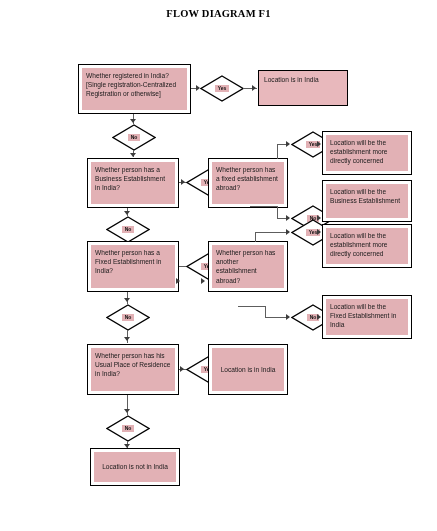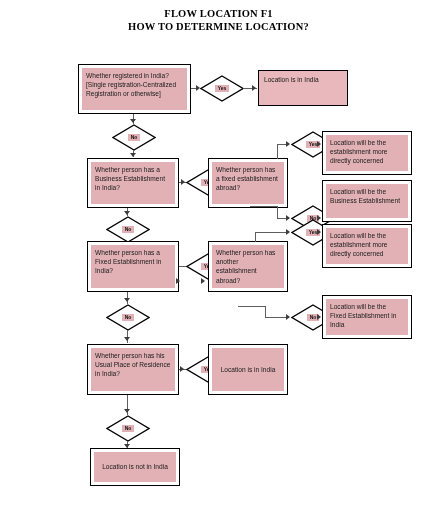--- a/index.html
+++ b/index.html
@@ -100,22 +100,21 @@
     border-width: 4.4px 3.2px 0 3.2px;
     border-color: #3c3c3c transparent transparent transparent;
   }
 </style>
 </head>
 <body>
 
 <div id="canvas">
 
   <div class="title">
-    <div>FLOW LOCATION F1</div>
-    <div>HOW TO DETERMINE LOCATION?</div>
+    <div>FLOW DIAGRAM F1</div>
   </div>
 
   <div class="box pad-in" style="left:78px; top:64px; width:113px; height:50px;">
     <div class="inner">Whether registered in India? [Single registration-Centralized Registration or otherwise]</div>
   </div>
 
   <div class="ln h" style="left:191px; top:88px; width:7px;"></div>
   <div class="arr right" style="left:196px; top:85px;"></div>
 
   <div class="diamond" style="left:200px; top:75px;">

